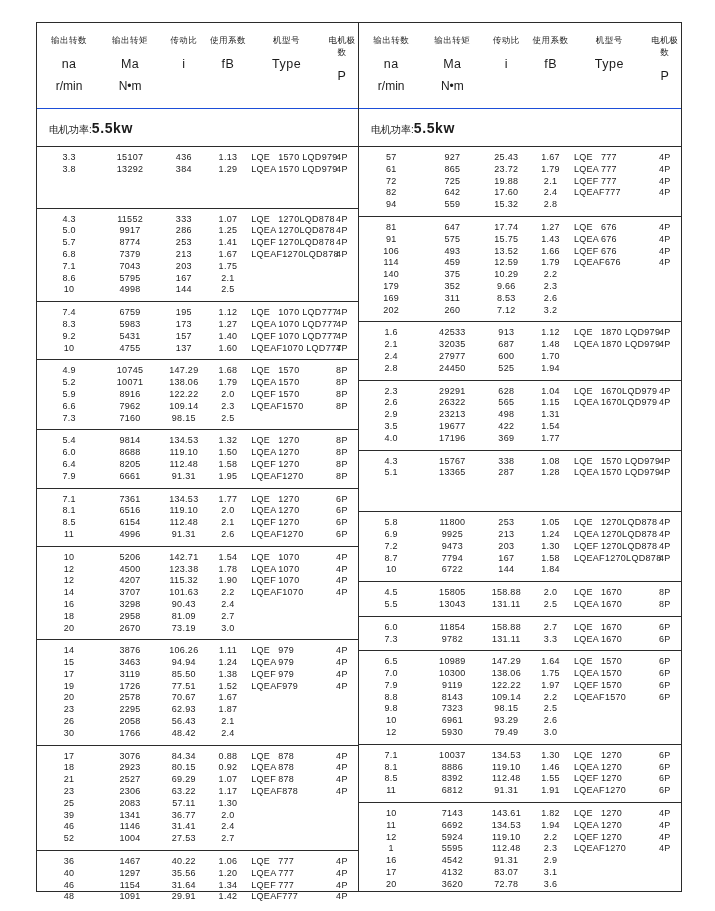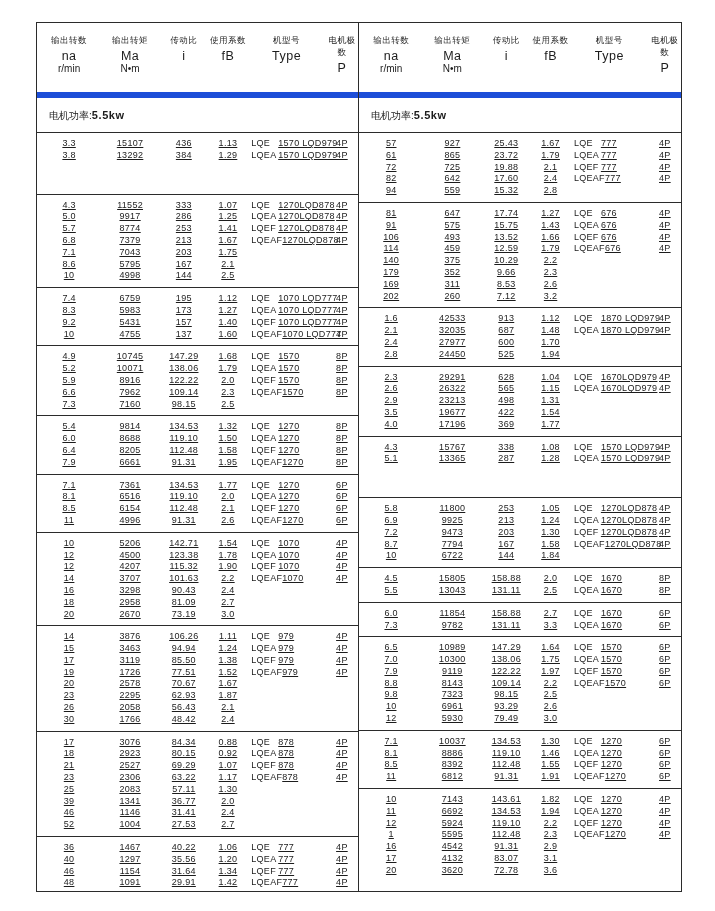--- a/index.html
+++ b/index.html
@@ -3,29 +3,29 @@
 <meta charset="utf-8">
 <style>
   html,body{margin:0;padding:0;background:#ffffff;}
   .page{position:relative;width:715px;height:911px;background:#ffffff;
         font-family:"Liberation Sans",sans-serif;color:#1c1c1c;overflow:hidden;}
   .spec-table{position:absolute;left:36px;top:22px;width:644px;height:868px;
         border:1px solid #2b2b2b;display:flex;}
   .half{width:50%;display:flex;flex-direction:column;box-sizing:border-box;}
   .half-left{border-right:1px solid #2b2b2b;}
   .grid6{display:grid;grid-template-columns:20% 18% 15.5% 12% 24.5% 10%;}
-  .head{border-bottom:6px solid #1d4ed8;padding:12px 0 8px 0;}
+  .head{border-bottom:1px solid #1d4ed8;padding:12px 0 8px 0;}
   .hcell{text-align:center;}
   .zh{font-size:8.5px;letter-spacing:0.5px;}
-  .sym{font-size:12.5px;margin-top:2px;letter-spacing:0.5px;}
-  .unit{font-size:10px;min-height:9px;}
+  .sym{font-size:12.5px;margin-top:10px;letter-spacing:0.5px;}
+  .unit{font-size:12px;min-height:9px;margin-top:8px;}
   .col-body{flex:1;display:flex;flex-direction:column;}
   .sec-title{border-bottom:1px solid #2b2b2b;padding:11px 0 9px 12px;font-size:10px;}
-  .sec-val{font-weight:bold;font-size:11px;letter-spacing:0.6px;}
-  .group{border-bottom:1px solid #2b2b2b;padding:5px 0 5px 0;text-decoration:underline;}
+  .sec-val{font-weight:bold;font-size:14px;letter-spacing:0.6px;}
+  .group{border-bottom:1px solid #2b2b2b;padding:5px 0 5px 0;}
   .group.spacer{padding-bottom:32px;}
   .group:last-child{border-bottom:none;flex:1;}
   .row{line-height:11.8px;font-size:9px;letter-spacing:0.3px;}
   .num{text-align:center;}
   .type{text-align:left;padding-left:4px;white-space:nowrap;}
   .tprefix{display:inline-block;min-width:27px;}
   .pcell{text-align:center;white-space:nowrap;}
 </style>
 </head>
 <body>

